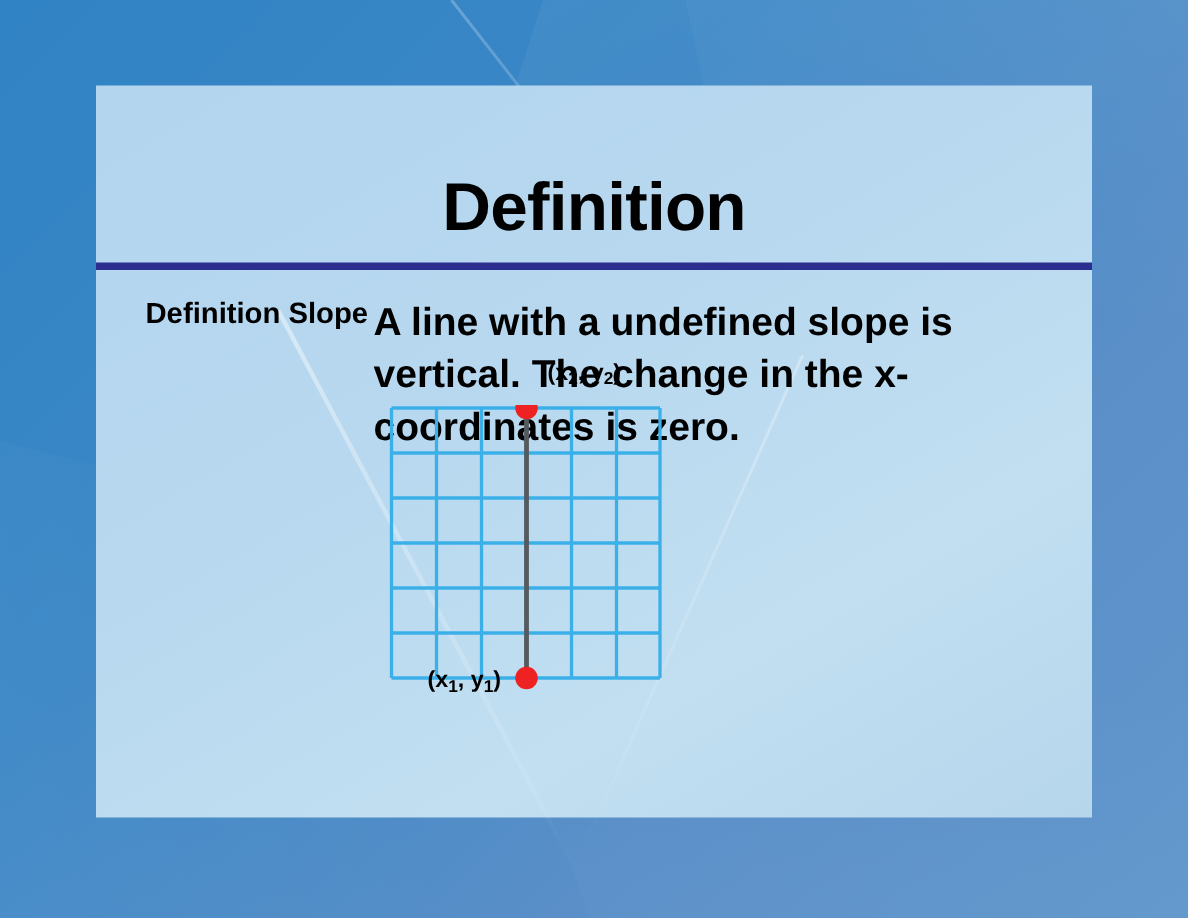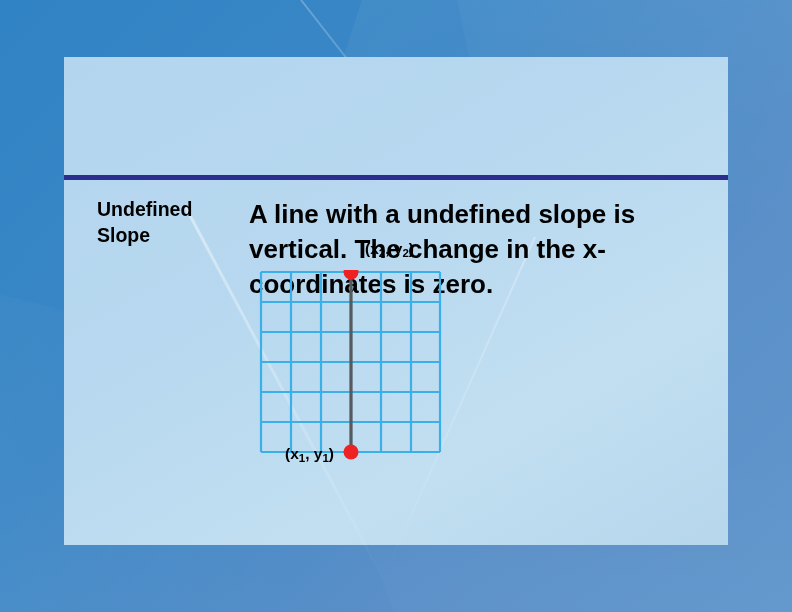--- a/index.html
+++ b/index.html
@@ -204,23 +204,24 @@
   <div class="deco deco-3"></div>
   <div class="deco deco-4"></div>
   <div class="deco deco-streak"></div>
   <div class="deco deco-streak2"></div>
 
   <div id="card">
 
     <div class="card-sheen"></div>
     <div class="card-sheen2"></div>
 
+    <div id="title">Definition</div>
     <div id="title-rule"></div>
 
-    <div id="term">Undefined Slope</div>
+    <div id="term">Definition Slope</div>
     <div id="definition">A line with a undefined slope is vertical. The change in the x-coordinates is zero.</div>
 
     <div id="graph">
 
       <svg id="grid-svg" width="190" height="190" viewBox="0 0 190 190">
 
         <g stroke="#3bb0e8" stroke-width="2.2" fill="none">
           <line x1="2" y1="2" x2="2" y2="182"></line>
           <line x1="32" y1="2" x2="32" y2="182"></line>
           <line x1="62" y1="2" x2="62" y2="182"></line>

